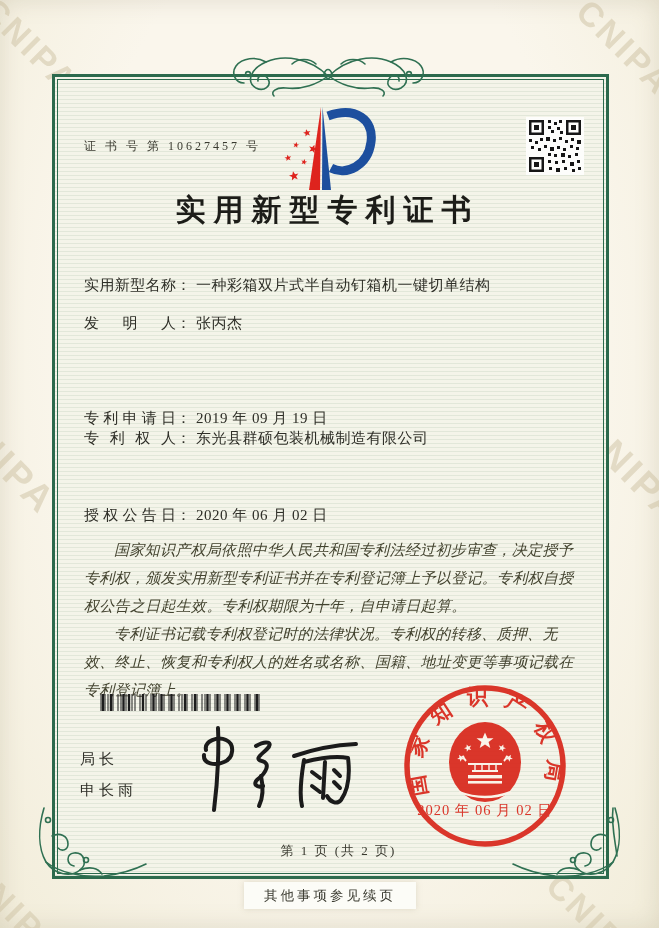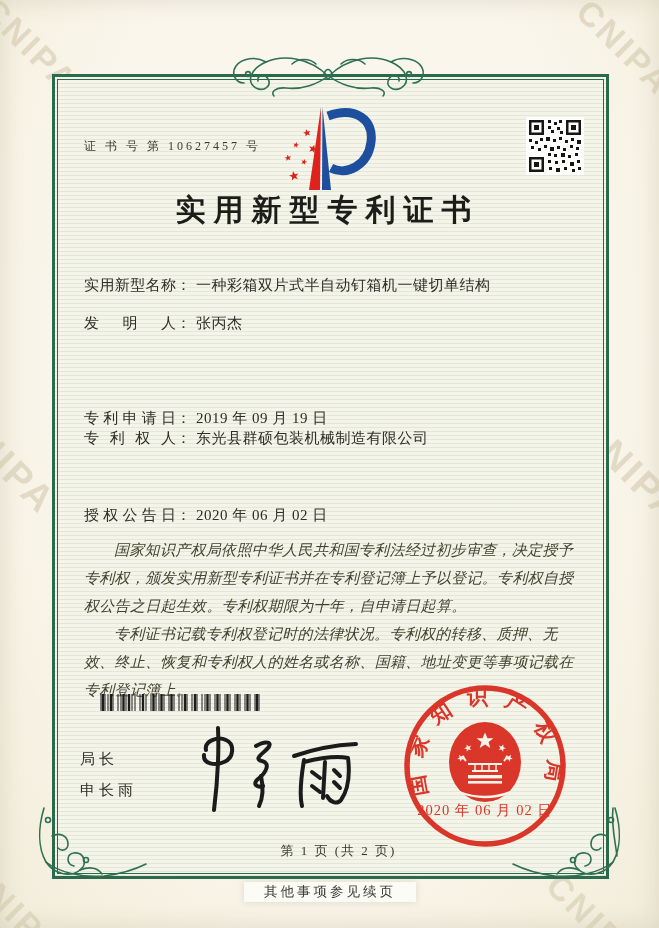--- a/index.html
+++ b/index.html
@@ -42,21 +42,21 @@
   
   .legal{position:absolute;left:84px;top:536px;width:494px;font-size:15px;line-height:28px;
     font-style:italic;color:#43432f;}
   .legal p{margin:0;text-indent:2em;letter-spacing:.3px;}
   
   .signer{position:absolute;left:80px;font-size:15px;letter-spacing:4px;color:#2e2e27;}
   .sig{position:absolute;left:190px;top:716px;}
   .barcode{position:absolute;left:99px;top:694px;}
   .seal{position:absolute;left:396px;top:682px;opacity:.93;}
   .pagenum{position:absolute;left:52px;top:842px;width:551px;text-align:center;font-size:13px;letter-spacing:2px;color:#3a3a30;margin-left:11px;}
-  .notebox{position:absolute;left:244px;top:882px;width:172px;height:20px;background:#fcfcf7;
+  .notebox{position:absolute;left:244px;top:882px;width:172px;height:27px;background:#fcfcf7;
     display:flex;align-items:center;justify-content:center;box-shadow:0 0 6px rgba(150,140,110,.25);}
   .note{font-size:13.5px;letter-spacing:3px;color:#3a3a30;}
 </style>
 </head>
 <body>
 
 <div class="page">
 
   <div class="wm" style="left:2px;top:-10px;font-size:34px;opacity:.45">CNIPA</div>
   <div class="wm" style="left:596px;top:-8px;font-size:34px;opacity:.45">CNIPA</div>

